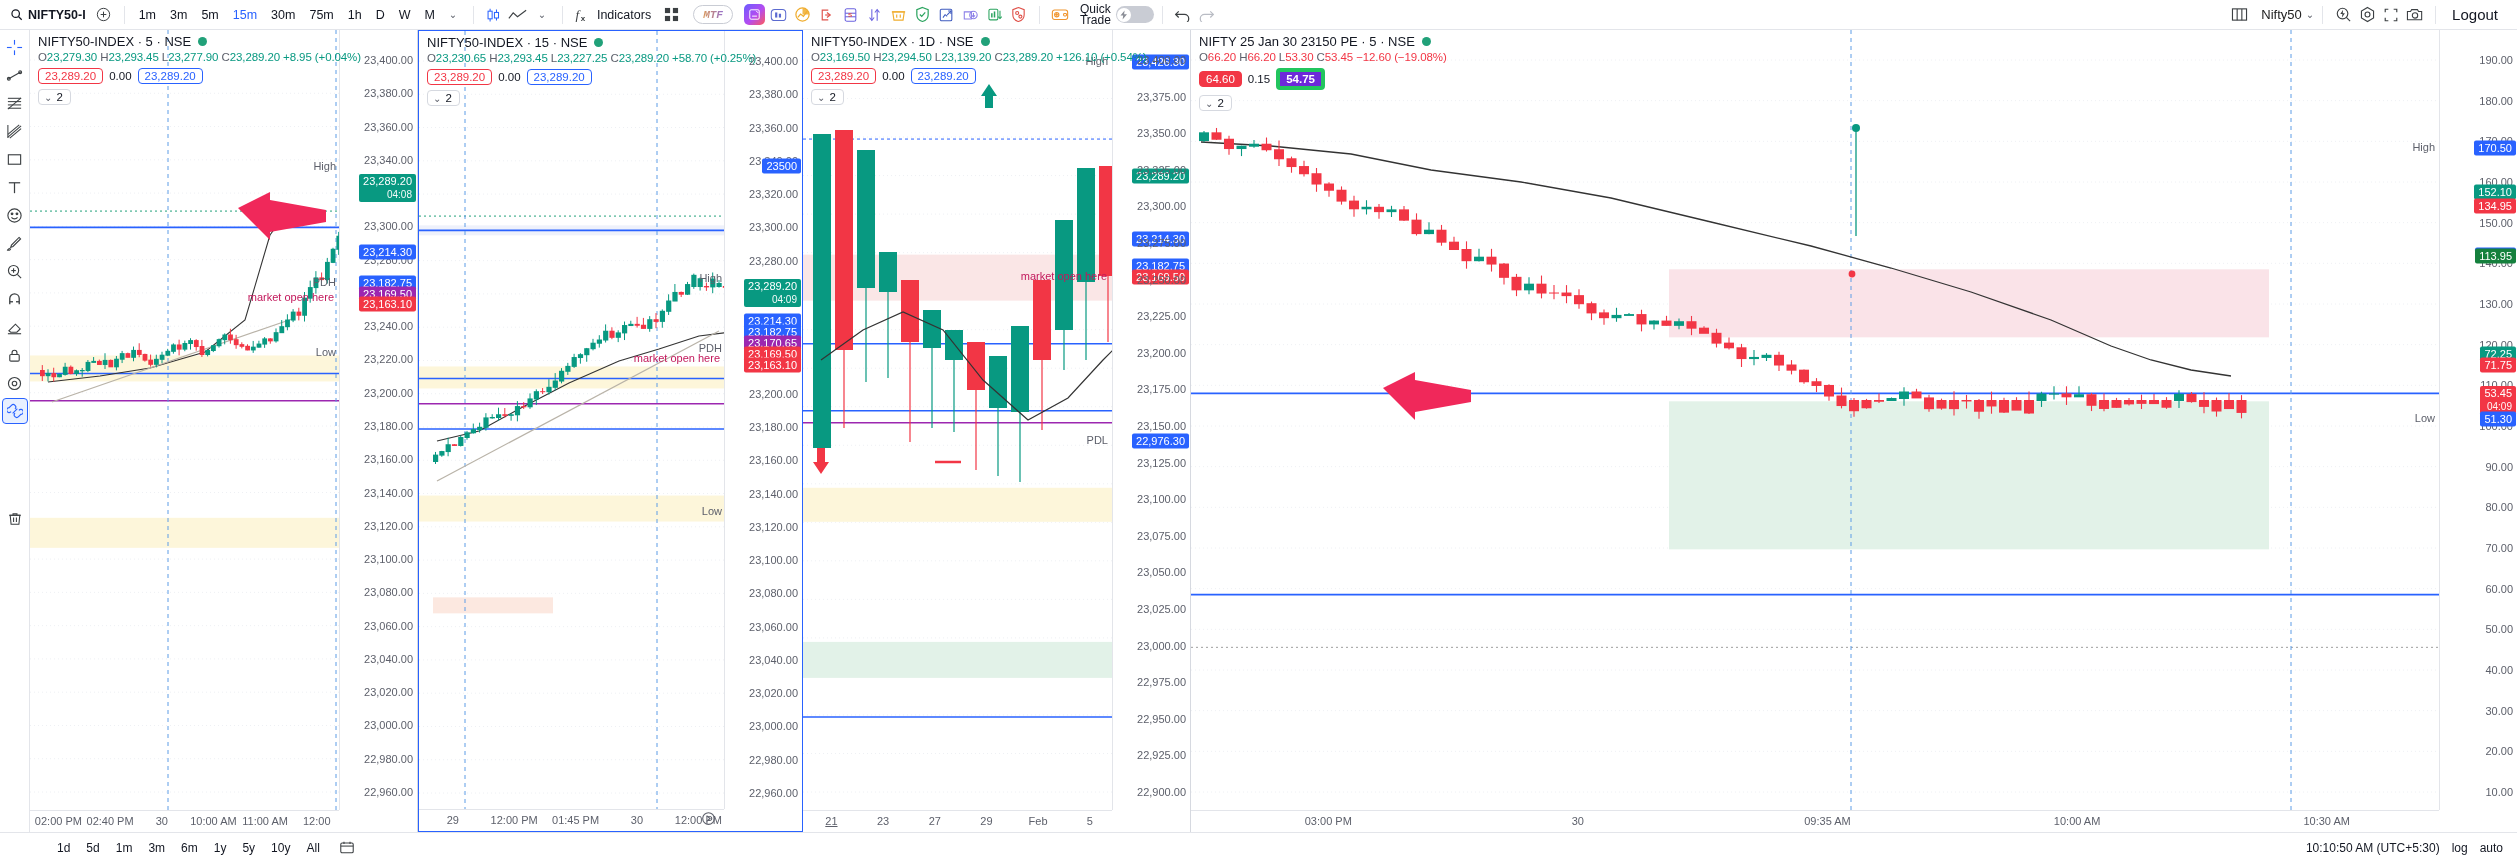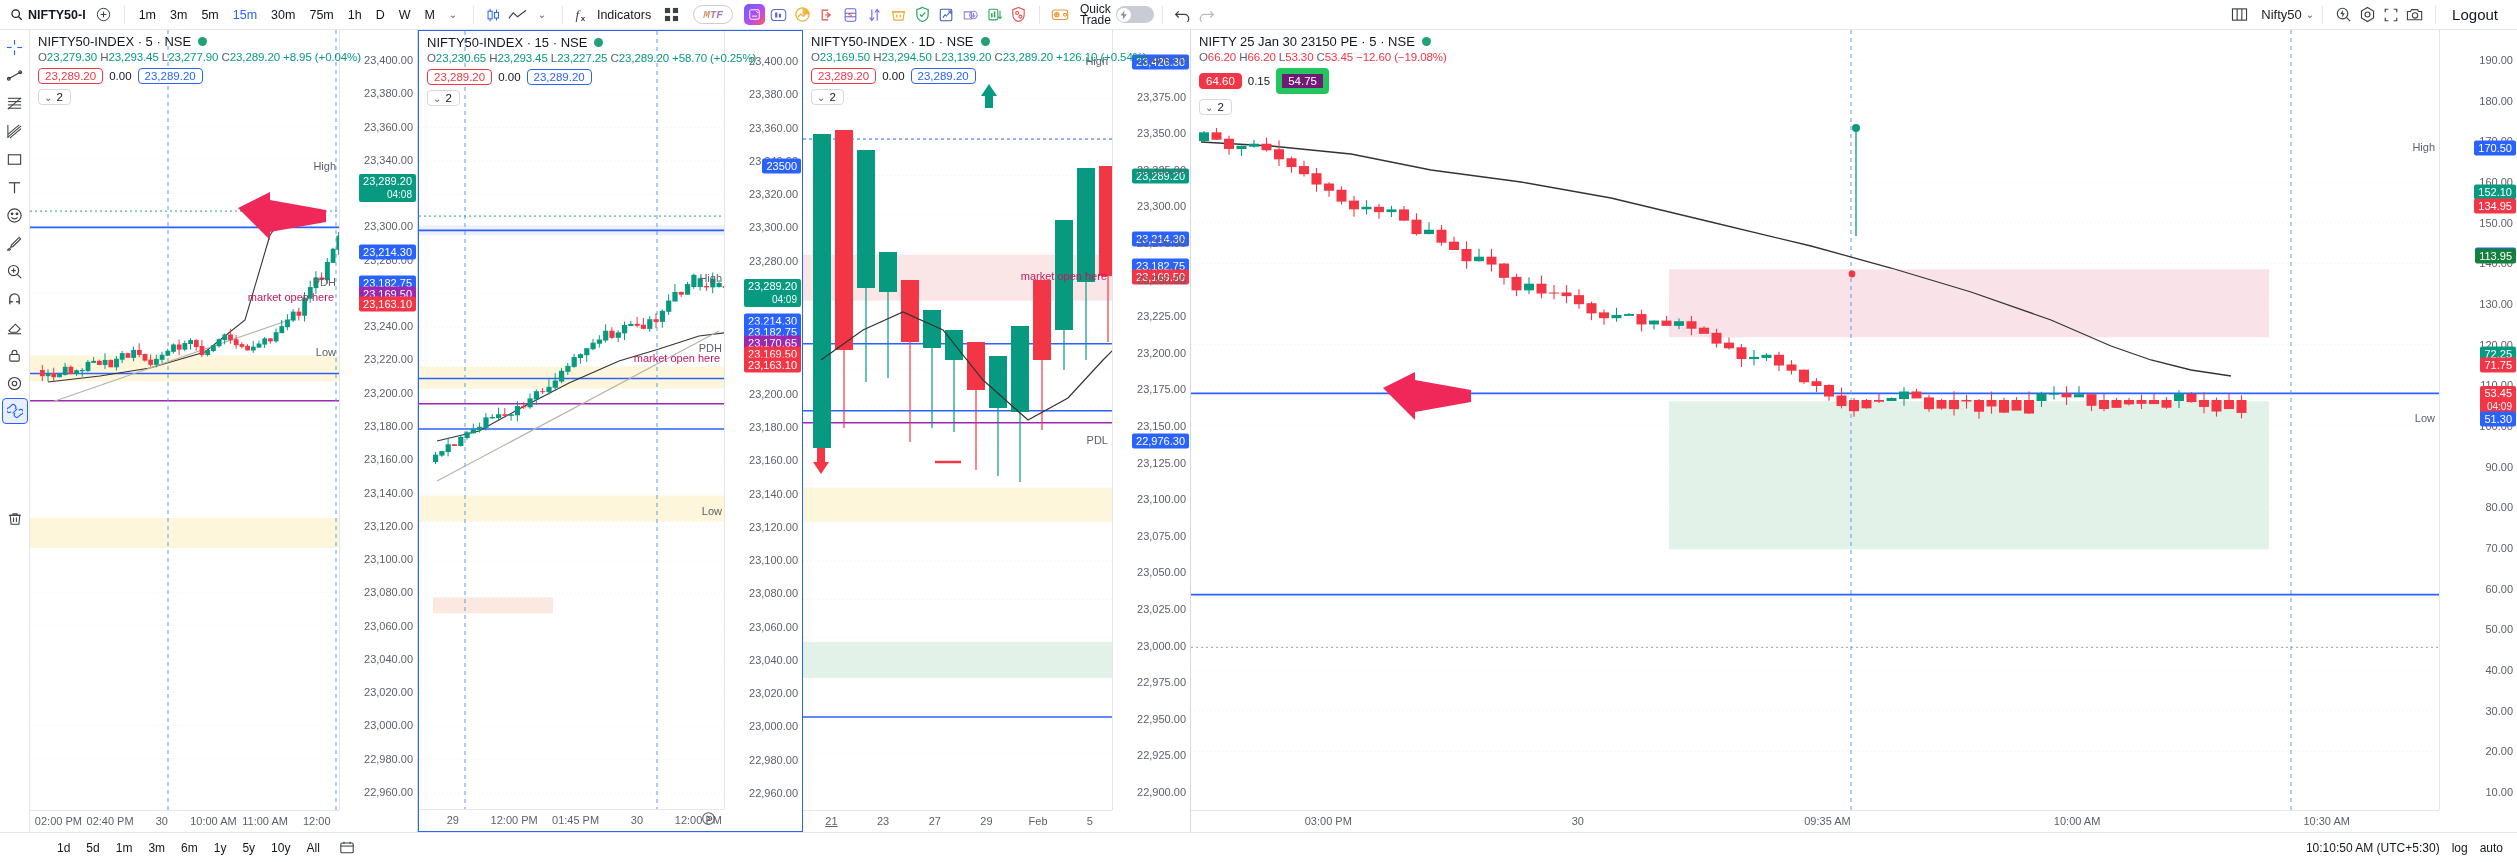--- a/index.html
+++ b/index.html
@@ -111,21 +111,21 @@
   .ohlc .up { color: #089981; }
   .ohlc .dn { color: #f23645; }
   .badge-row { margin-top: 5px; display: flex; align-items: center; gap: 6px; pointer-events: auto;}
   .bdg {
     border-radius: 4px; padding: 1px 6px; font-size: 11.5px; font-weight: 500;
     background: #fff; white-space: nowrap;
   }
   .bdg.red { border: 1px solid #f23645; color: #f23645; }
   .bdg.blue { border: 1px solid #2962ff; color: #2962ff; }
   .bdg.redfill { border: 1px solid #f23645; background: #f23645; color: #fff; }
-  .bdg.bluefill { border: 6px solid #22c55e; background: #701a75; color: #fff; }
+  .bdg.bluefill { border: 4px solid #22c55e; background: #6d28d9; color: #fff; font-weight: bold; }
   .mid { color: #131722; font-size: 11.5px; }
   .cnt-row { margin-top: 5px; pointer-events: auto;}
   .cnt {
     border: 1px solid #d6d9e0; border-radius: 4px; background: #fff;
     padding: 1px 7px 1px 5px; font-size: 11.5px; color: #131722;
     display: inline-flex; align-items: center; gap: 4px; cursor: pointer;
   }
 
   
   .yaxis {

